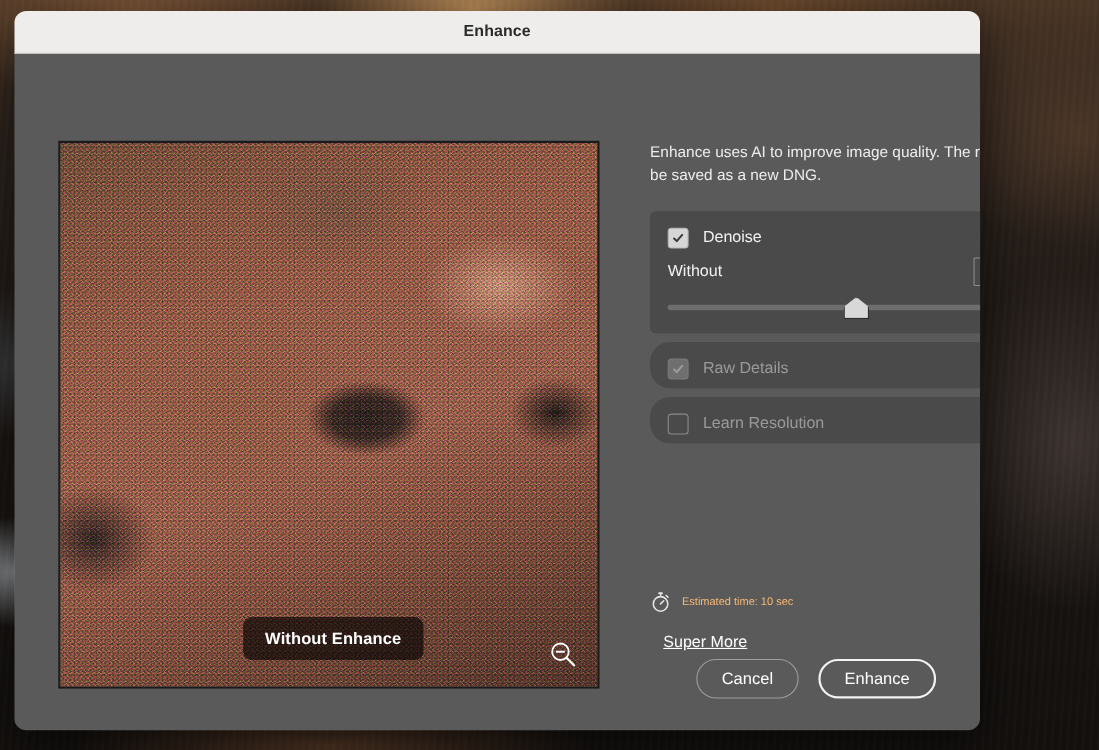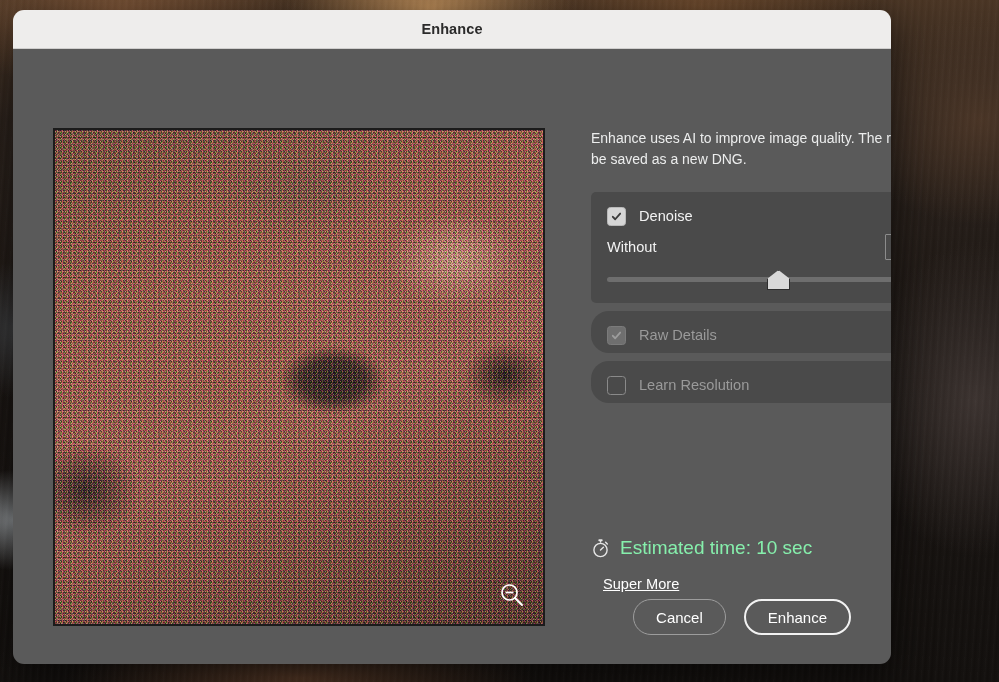--- a/index.html
+++ b/index.html
@@ -252,21 +252,21 @@
   
   #estimate-row {
     position: absolute;
     left: 578px;
     top: 488px;
     display: flex;
     align-items: center;
     gap: 10px;
   }
   #stopwatch-icon { width: 19px; height: 20px; flex: 0 0 auto; }
-  #estimate-text { font-size: 19px; color: #86efac; }
+  #estimate-text { font-size: 10px; color: #fdba74; }
 
   #learn-more-link {
     position: absolute;
     left: 590px;
     top: 527px;
     font-size: 14.6px;
     color: #ffffff;
     text-decoration: underline;
     cursor: pointer;
   }
@@ -305,20 +305,21 @@
     <span id="dialog-title">Enhance</span>
   </div>
 
   <div id="dialog-body">
 
     <div id="preview-pane">
       <div id="preview-image"></div>
       <div id="preview-noise-a"></div>
       <div id="preview-noise-b"></div>
       <div id="preview-noise-c"></div>
+      <div id="preview-badge">Without Enhance</div>
       <div id="zoom-out-icon">
         <svg width="30" height="30" viewBox="0 0 30 30">
           <circle cx="12.5" cy="12.5" r="7.5" fill="none" stroke="#ffffff" stroke-width="1.7"></circle>
           <line x1="8.5" y1="12.5" x2="16.5" y2="12.5" stroke="#ffffff" stroke-width="1.7"></line>
           <line x1="18" y1="18" x2="25" y2="25" stroke="#ffffff" stroke-width="1.9" stroke-linecap="round"></line>
         </svg>
       </div>
     </div>
 
     <div id="controls-pane">

